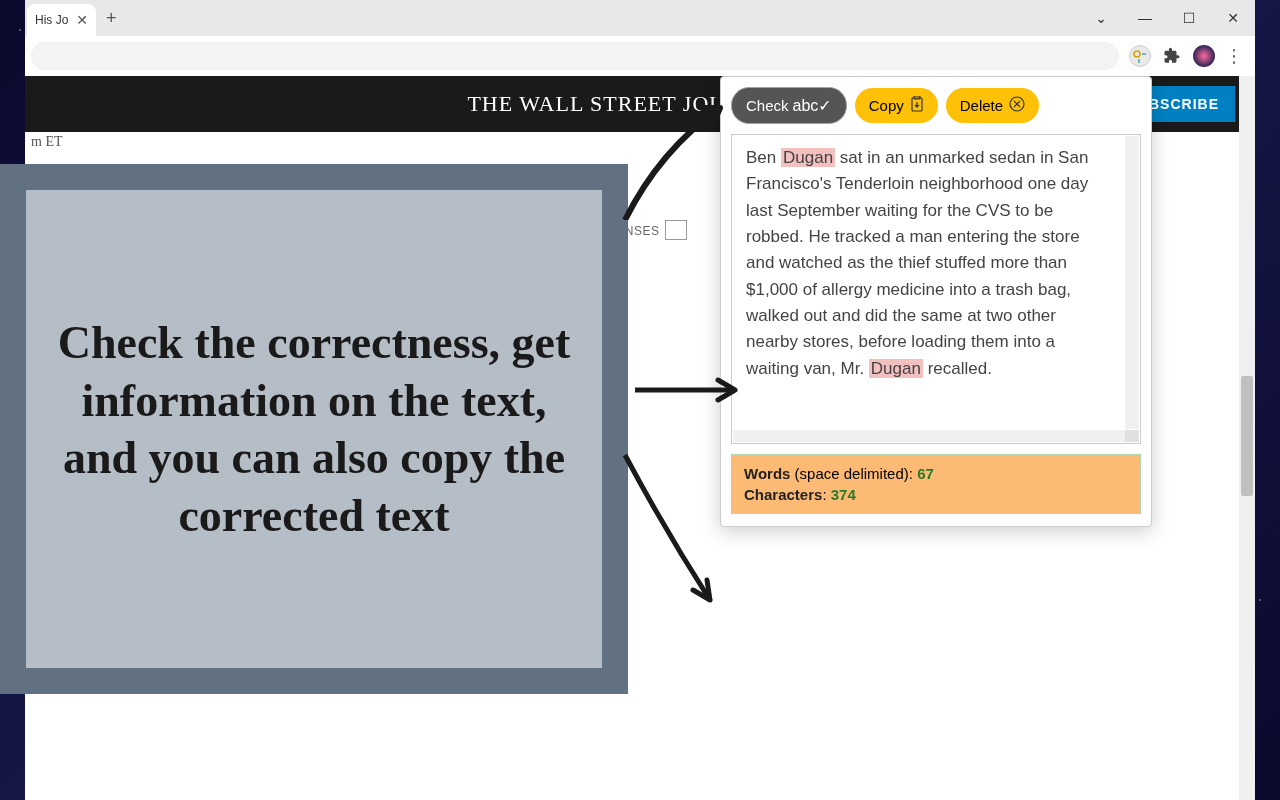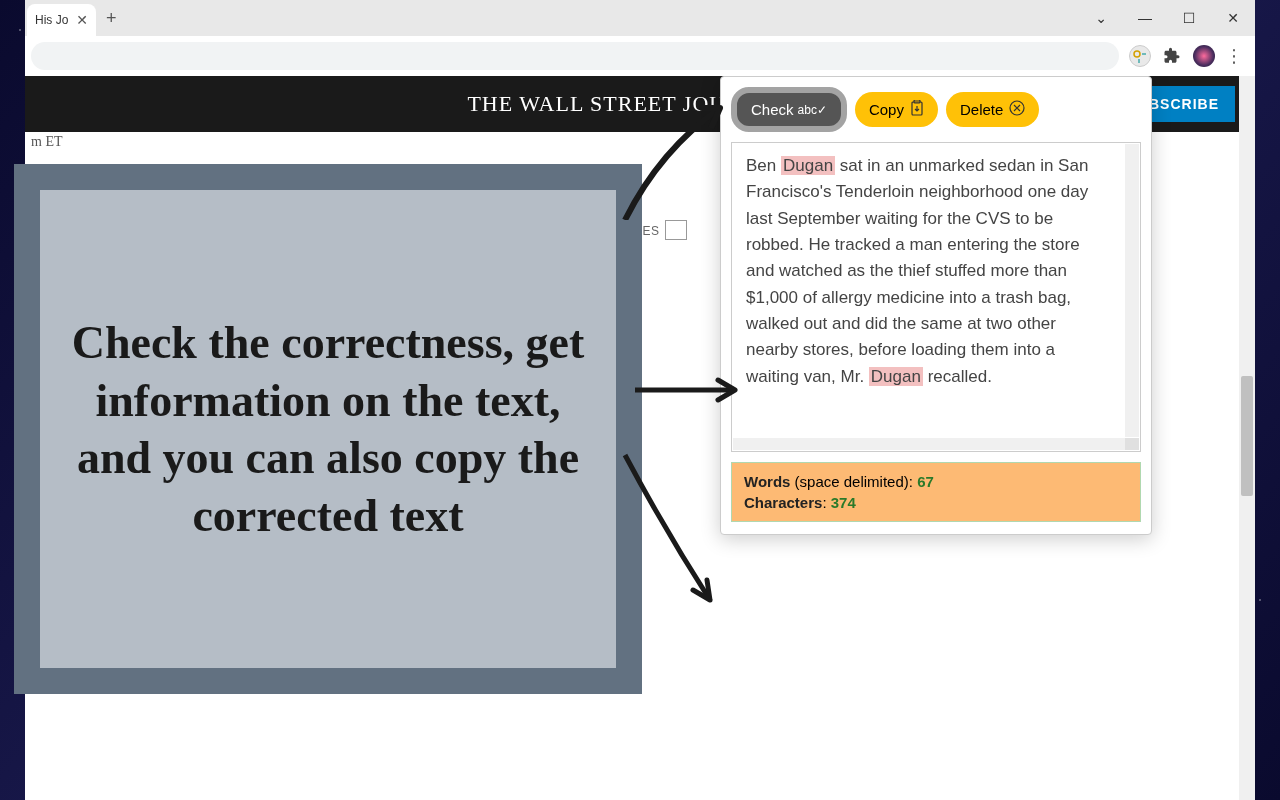--- a/index.html
+++ b/index.html
@@ -43,36 +43,36 @@
   .byline { padding: 14px 0 0 6px; font-size: 16px; font-style: italic; color: #333; font-family: Georgia, serif; }
   .byline a { color: #0080c3; text-decoration: underline; }
   .timestamp { padding: 2px 0 0 6px; font-size: 14px; color: #555; font-family: Georgia, serif; }
   
   .responses { position: absolute; top: 148px; left: 530px; font-size: 12px; color: #666; letter-spacing: 0.5px; }
   .responses-box { position: absolute; top: 144px; left: 640px; width: 22px; height: 20px; border: 1px solid #999; }
   
   
   .ext-popup { position: absolute; top: 0; left: 695px; width: 432px; background: #fff; border: 1px solid #ccc; border-radius: 4px; box-shadow: 0 4px 20px rgba(0,0,0,0.2); z-index: 10; }
   .popup-top { padding: 10px; display: flex; gap: 8px; flex-wrap: wrap; align-items: center; }
-  .check-btn { background: #555; color: #fff; padding: 8px 14px; border-radius: 18px; font-size: 15px; border: 6px solid #a3a3a3; display: flex; align-items: center; gap: 4px; cursor: pointer; }
+  .check-btn { background: #555; color: #fff; padding: 8px 14px; border-radius: 18px; font-size: 15px; border: 1px solid #a3a3a3; display: flex; align-items: center; gap: 4px; cursor: pointer; }
   .lang-select { flex: 1; min-width: 200px; padding: 4px 6px; font-size: 14px; border: 1px solid #999; }
   .copy-btn, .delete-btn { background: #ffc107; color: #000; padding: 8px 14px; border-radius: 18px; font-size: 15px; border: none; display: flex; align-items: center; gap: 6px; cursor: pointer; }
   .suggestions-msg { padding: 0 14px 10px; font-size: 14px; color: #f0a500; line-height: 1.35; }
   .text-area { margin: 0 10px 10px; border: 1px solid #ccc; padding: 10px 14px; height: 310px; overflow: auto; font-size: 17px; color: #444; line-height: 1.55; position: relative; }
   .highlight { background: #f3c0c0; padding: 0 2px; }
   .popup-scroll-v { position: absolute; right: 1px; top: 1px; bottom: 14px; width: 14px; background: #f0f0f0; }
   .popup-scroll-h { position: absolute; left: 1px; right: 14px; bottom: 1px; height: 12px; background: #f0f0f0; }
   .popup-corner { position: absolute; right: 1px; bottom: 1px; width: 14px; height: 12px; background: #e0e0e0; }
   
   .stats-box { margin: 0 10px 12px; padding: 8px 12px; background: #fdba74; border: 1px solid #b0d8b0; font-size: 15px; line-height: 1.4; }
   .stats-box strong { color: #222; }
   .stat-val { color: #2a7a2a; font-weight: bold; }
   
   
-  .callout { position: absolute; top: 164px; left: 14px; width: 628px; height: 530px; background: #627181; padding: 26px; z-index: 5; }
+  .callout { position: absolute; top: 164px; left: 0; width: 628px; height: 530px; background: #627181; padding: 26px; z-index: 5; }
   .callout-inner { background: #b5bdc6; width: 100%; height: 100%; padding: 18px 30px; display: flex; align-items: center; justify-content: center; }
   .callout-text { font-family: Georgia, 'Times New Roman', serif; font-size: 46px; font-weight: bold; color: #1a1a1a; text-align: center; line-height: 1.25; }
   
   
   .arrow { position: absolute; z-index: 20; pointer-events: none; }
   
   .text-area-inner { padding-right: 14px; }
 </style>
 </head>
 <body>
@@ -123,21 +123,21 @@
 
     <div class="timestamp">m ET</div>
 
     <div class="responses">562 RESPONSES</div>
     <div class="responses-box"></div>
 
     <div class="ext-popup">
       <div class="popup-top">
         <button class="check-btn">
           <span>Check</span>
-          <span style="font-size:12px;">abc✓</span>
+          <span style="font-size:16px;">abc✓</span>
         </button>
         <button class="copy-btn">
           <span>Copy</span>
           <span>
             <svg width="14" height="16" viewBox="0 0 14 16">
                 <rect x="2" y="2" width="10" height="13" rx="1" fill="none" stroke="#333" stroke-width="1.2"></rect>
                 <rect x="4" y="0" width="6" height="3" rx="1" fill="none" stroke="#333" stroke-width="1.2"></rect>
                 <path d="M7 6v5M5 9l2 2 2-2" fill="none" stroke="#333" stroke-width="1.2"></path>
               </svg>
           </span>

